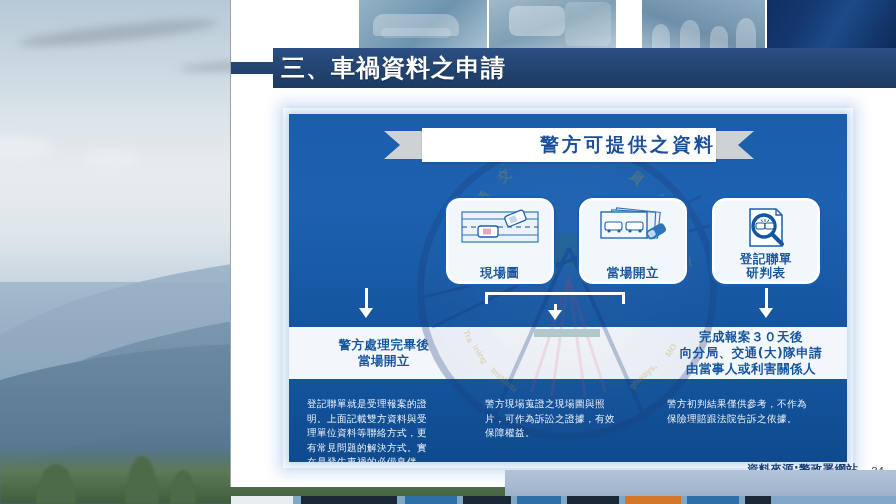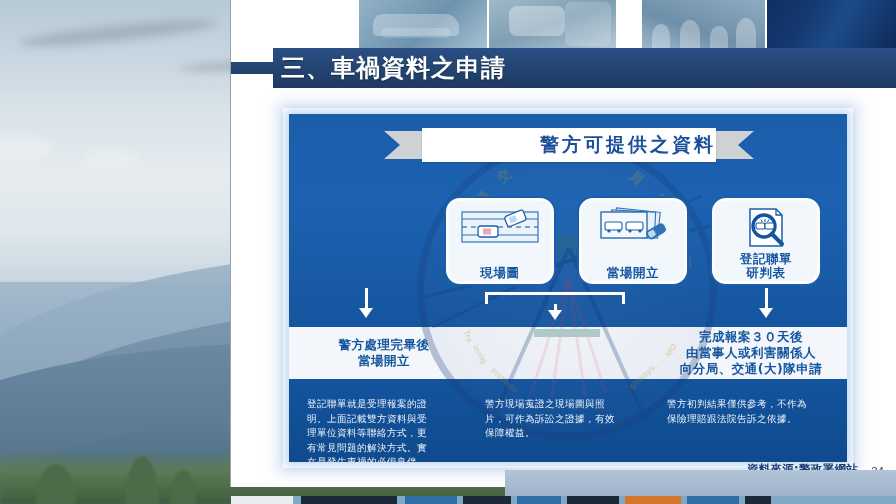--- a/index.html
+++ b/index.html
@@ -344,22 +344,22 @@
         <div class="arrowhead" style="left:470px;top:22px"></div>
       </div>
 
       <div class="timing">
         <div class="tim t1">
           <span>警方處理完畢後</span>
           <span>當場開立</span>
         </div>
         <div class="tim t3">
           <span>完成報案３０天後</span>
+          <span>向分局、交通(大)隊申請</span>
           <span>由當事人或利害關係人</span>
-          <span>向分局、交通(大)隊申請</span>
         </div>
       </div>
 
       <div class="descs">
         <div class="desc d1">登記聯單就是受理報案的證明。上面記載雙方資料與受理單位資料等聯絡方式，更有常見問題的解決方式。實在是發生車禍的必備良伴。</div>
         <div class="desc d2">警方現場蒐證之現場圖與照片，可作為訴訟之證據，有效保障權益。</div>
         <div class="desc d3">警方初判結果僅供參考，不作為保險理賠跟法院告訴之依據。</div>
       </div>
     </div>
 

